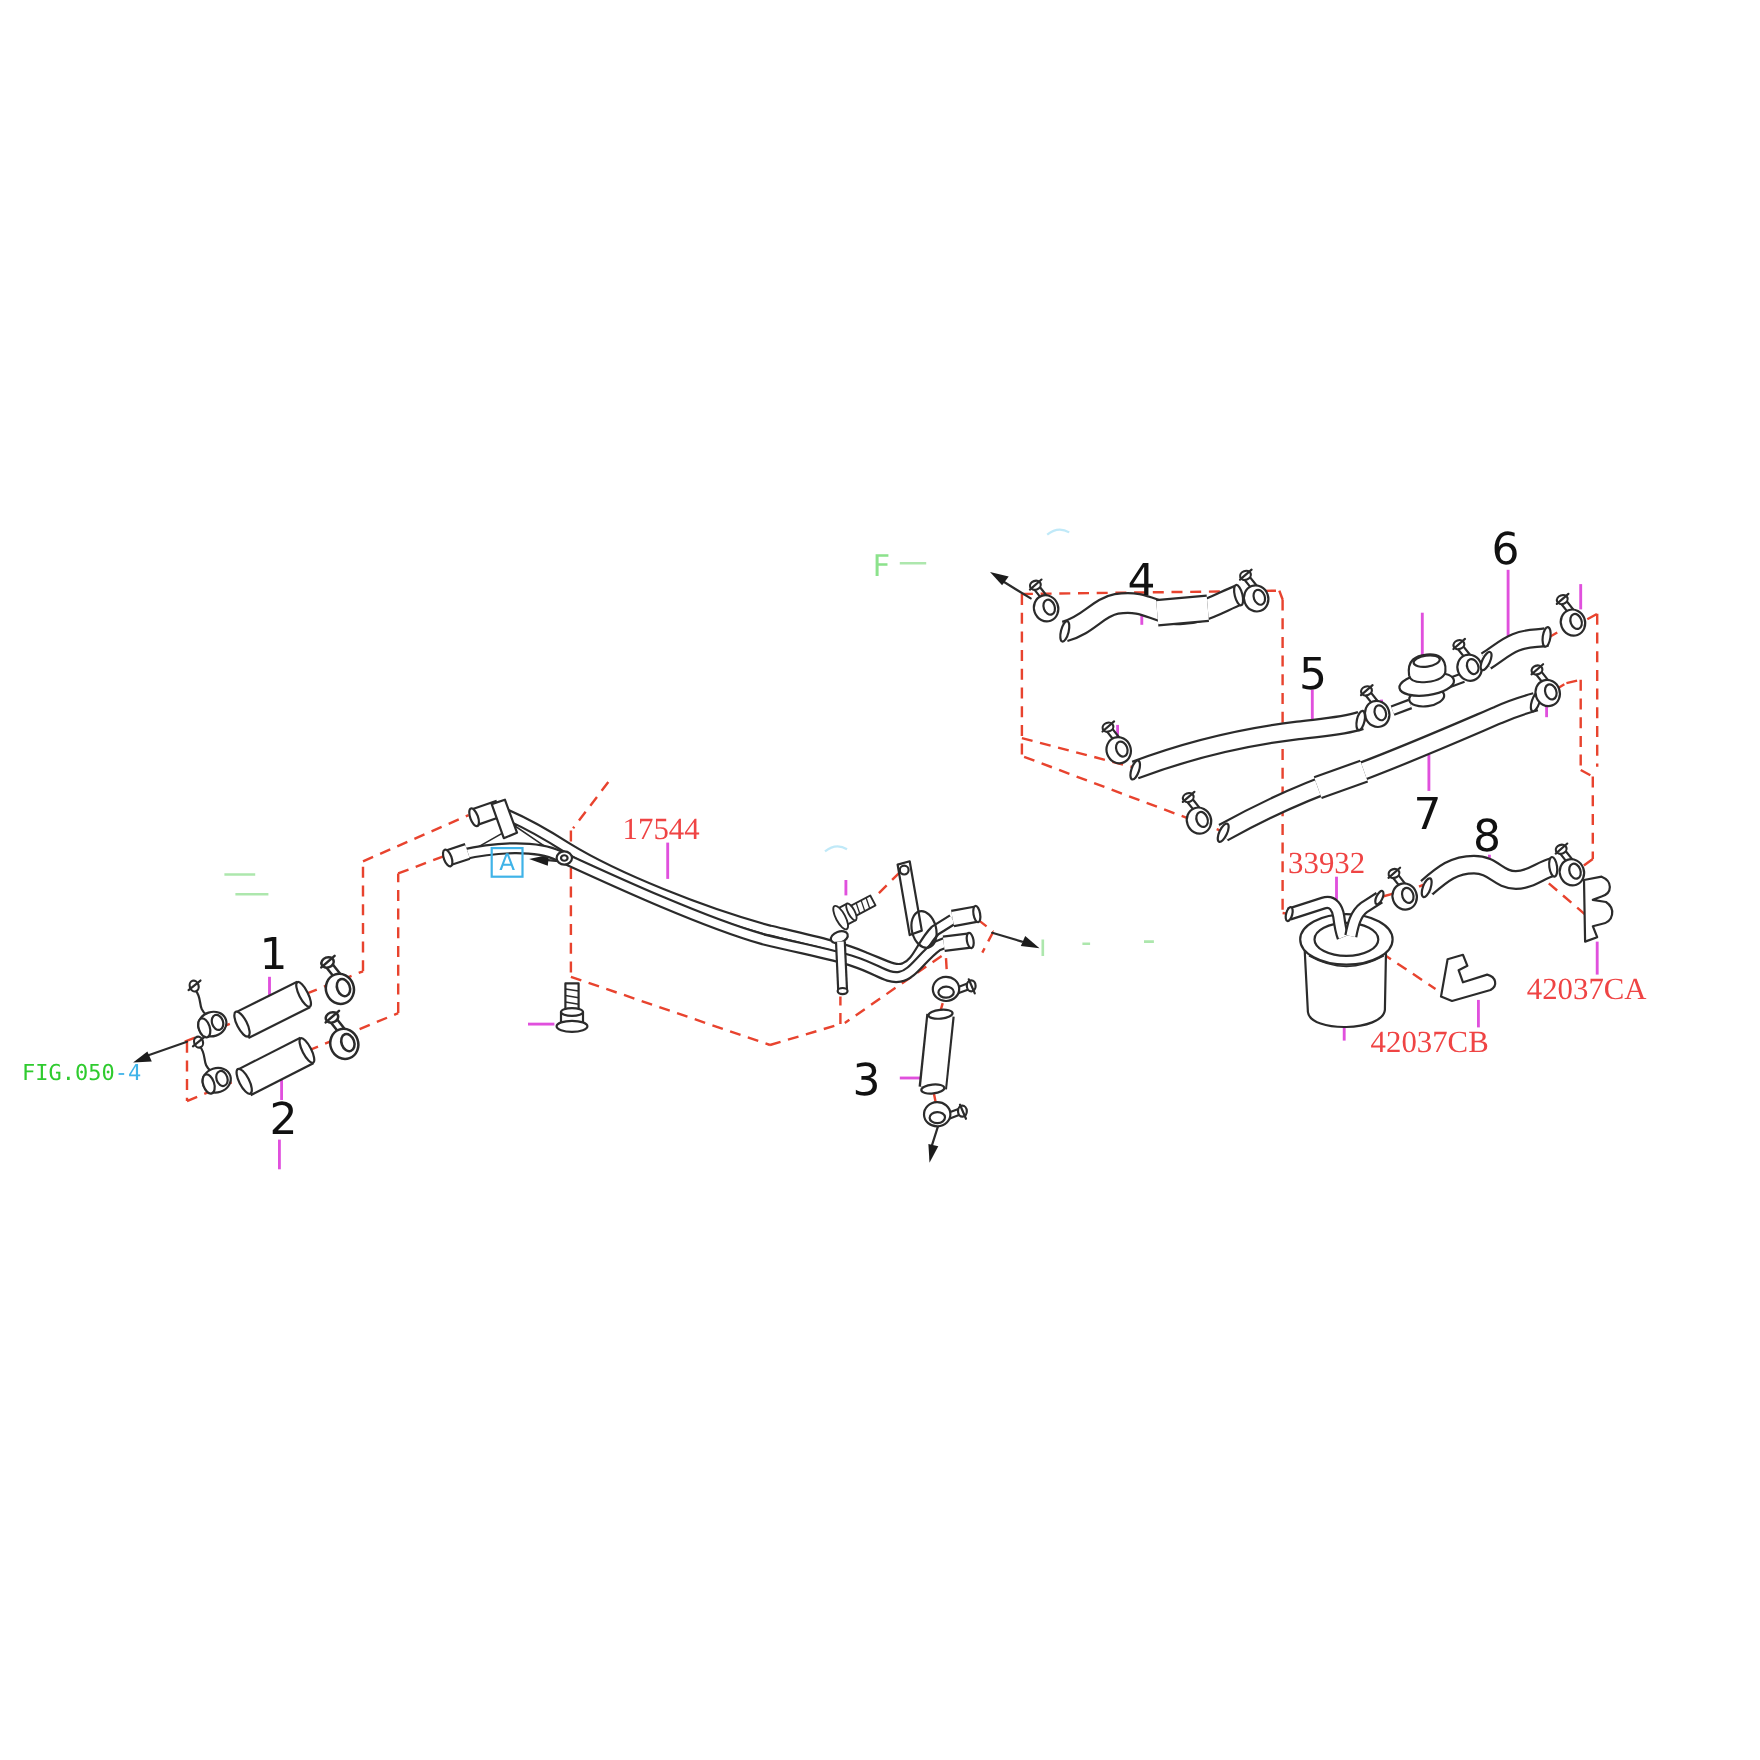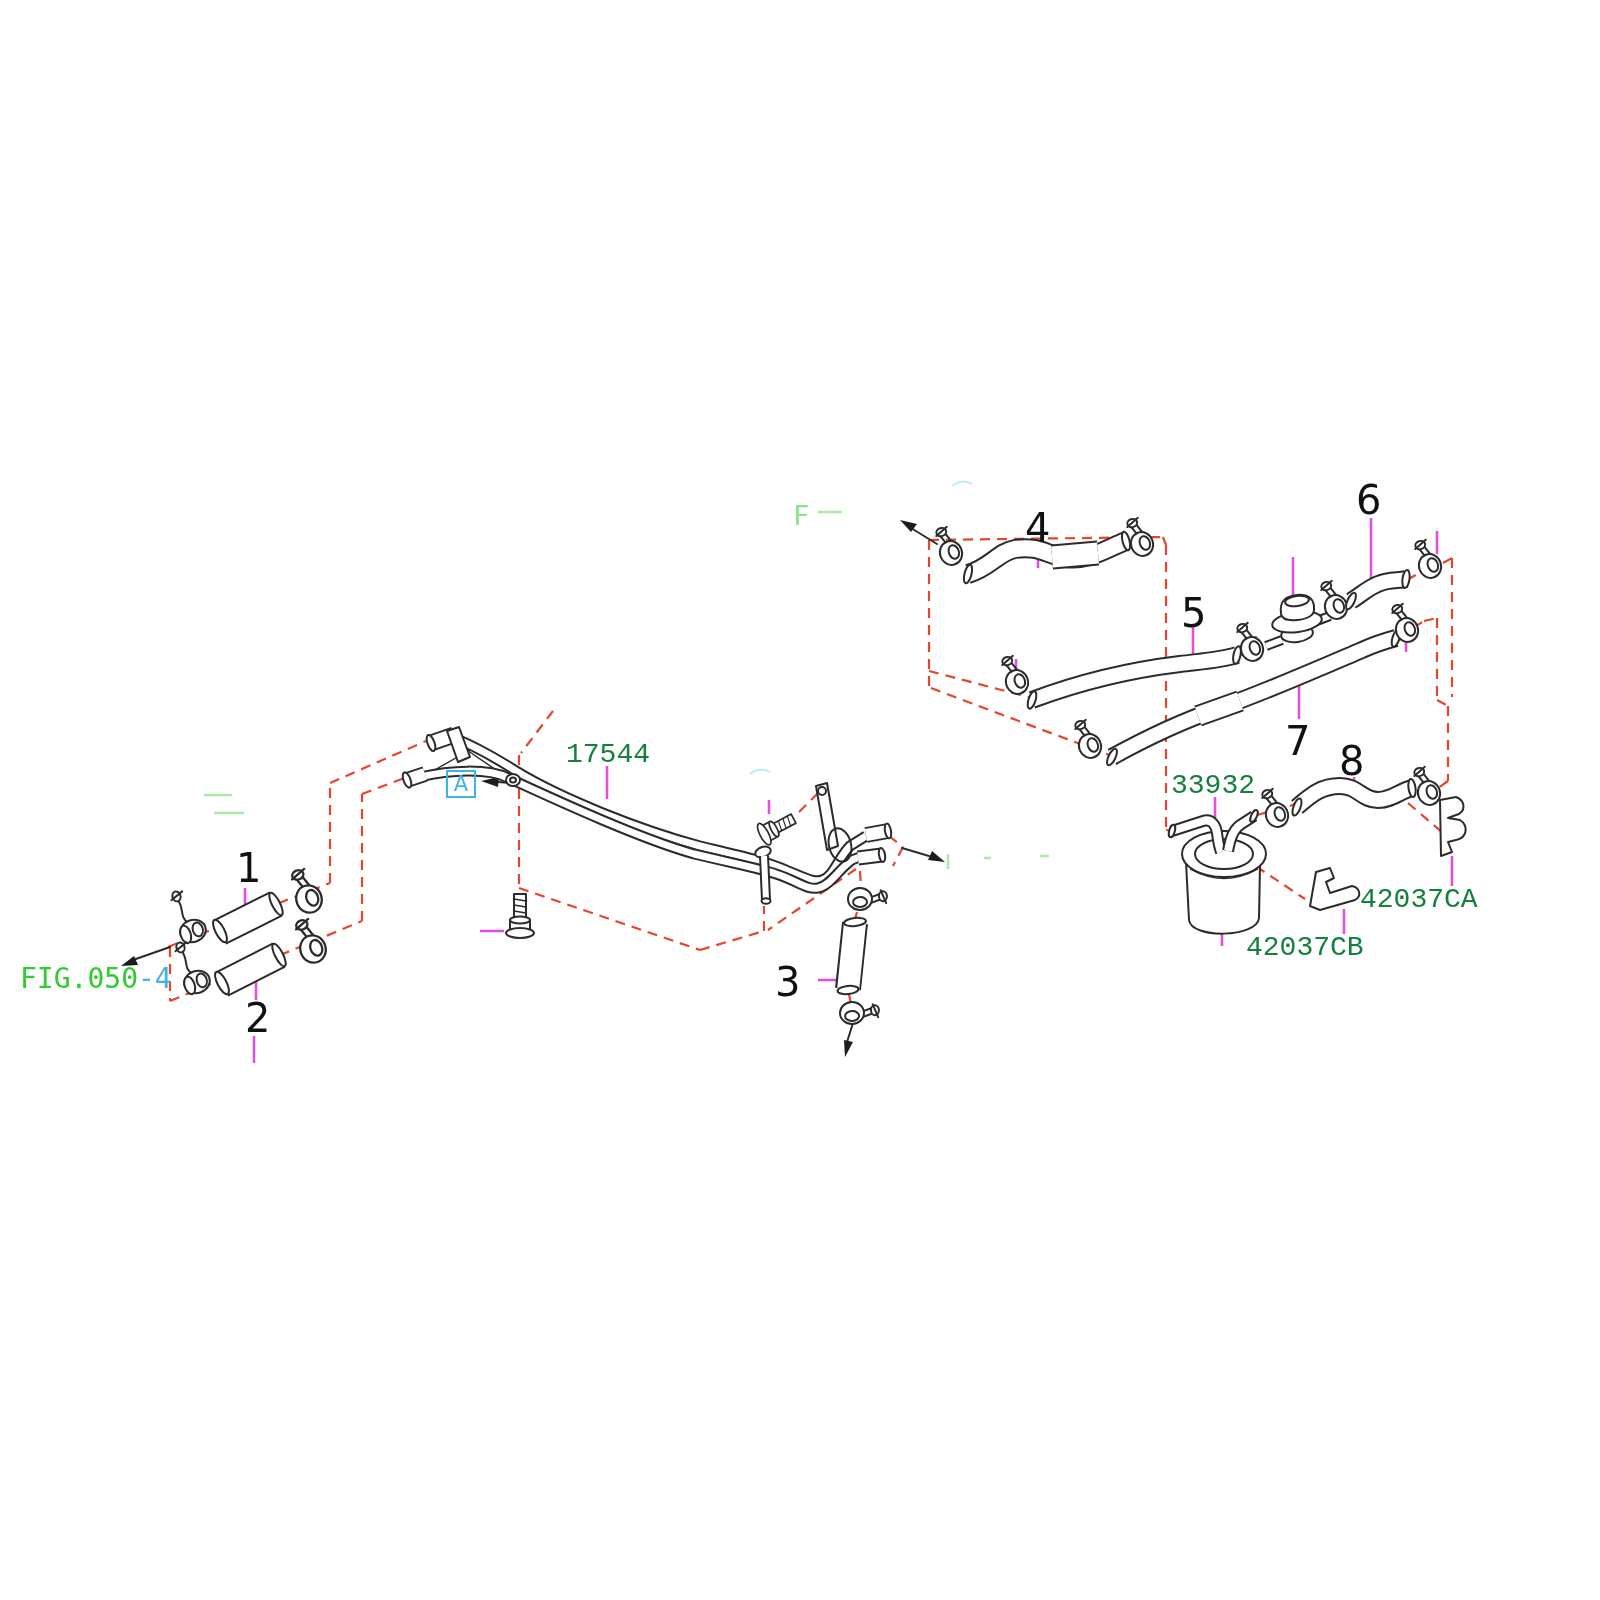--- a/index.html
+++ b/index.html
@@ -11,22 +11,22 @@
   .wf{fill:#ffffff;stroke:#2b2b2b;stroke-width:2;stroke-linejoin:round;}
   .dash{stroke:#e8432e;stroke-width:2.2;fill:none;stroke-dasharray:10 7;}
   .lead{stroke:#e050dd;stroke-width:2.6;fill:none;}
   .tubeO{stroke:#2b2b2b;fill:none;stroke-linecap:butt;stroke-linejoin:round;}
   .tubeI{stroke:#ffffff;fill:none;stroke-linecap:butt;stroke-linejoin:round;}
   .arrow{fill:#1c1c1c;}
   .faintg{stroke:#49c949;stroke-width:2.4;opacity:.45;fill:none;}
   .faintc{stroke:#62c7ee;stroke-width:2;opacity:.4;fill:none;}
   .lbl{position:absolute;white-space:pre;line-height:1;}
   .num{font-family:"DejaVu Sans",sans-serif;font-size:40px;color:#111111;letter-spacing:0;}
-  .pn{font-family:Liberation Mono, monospace;font-size:28px;color:#15803d;}
-  .figref{font-family:"DejaVu Sans Mono",monospace;font-size:28px;}
+  .pn{font-family:Liberation Serif, serif;font-size:28px;color:#ef4444;}
+  .figref{font-family:"DejaVu Sans Mono",monospace;font-size:20px;}
   .figref .g{color:#2fcb2f;}
   .figref .c{color:#3fb3e8;}
   .viewbox{position:absolute;left:446px;top:770px;width:30px;height:28px;border:2px solid #3fb3e8;
            color:#3fb3e8;font-family:"DejaVu Sans",sans-serif;font-size:21px;display:flex;
            align-items:center;justify-content:center;background:transparent;box-sizing:border-box;}
   .faintF{position:absolute;left:793px;top:500px;font-family:"DejaVu Sans Mono",monospace;
           font-size:27px;color:#2fcb2f;opacity:.55;}
 </style>
 </head>
 <body>
@@ -289,21 +289,21 @@
   <span class="lbl num" style="left:245px;top:998px;">2</span>
   <span class="lbl num" style="left:775px;top:962px;">3</span>
   <span class="lbl num" style="left:1025px;top:508px;">4</span>
   <span class="lbl num" style="left:1181px;top:593px;">5</span>
   <span class="lbl num" style="left:1356px;top:480px;">6</span>
   <span class="lbl num" style="left:1285px;top:721px;">7</span>
   <span class="lbl num" style="left:1339px;top:741px;">8</span>
 
   <span class="lbl pn" style="left:566px;top:741px;">17544</span>
   <span class="lbl pn" style="left:1171px;top:772px;">33932</span>
-  <span class="lbl pn" style="left:1360px;top:886px;">42037CA</span>
+  <span class="lbl pn" style="left:1388px;top:886px;">42037CA</span>
   <span class="lbl pn" style="left:1246px;top:934px;">42037CB</span>
 
   <span class="lbl figref" style="left:20px;top:965px;"><span class="g">FIG.050</span><span class="c">-4</span></span>
 
   <div class="viewbox">A</div>
 
   <span class="faintF">F</span>
 </div>
 
 </body></html>

